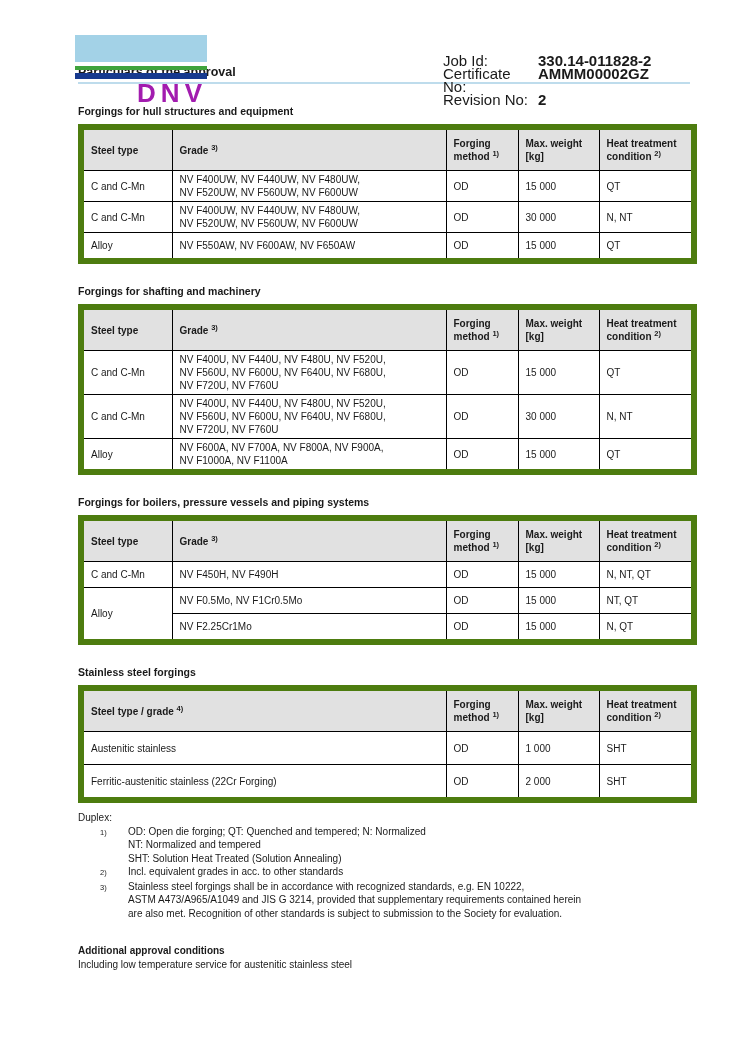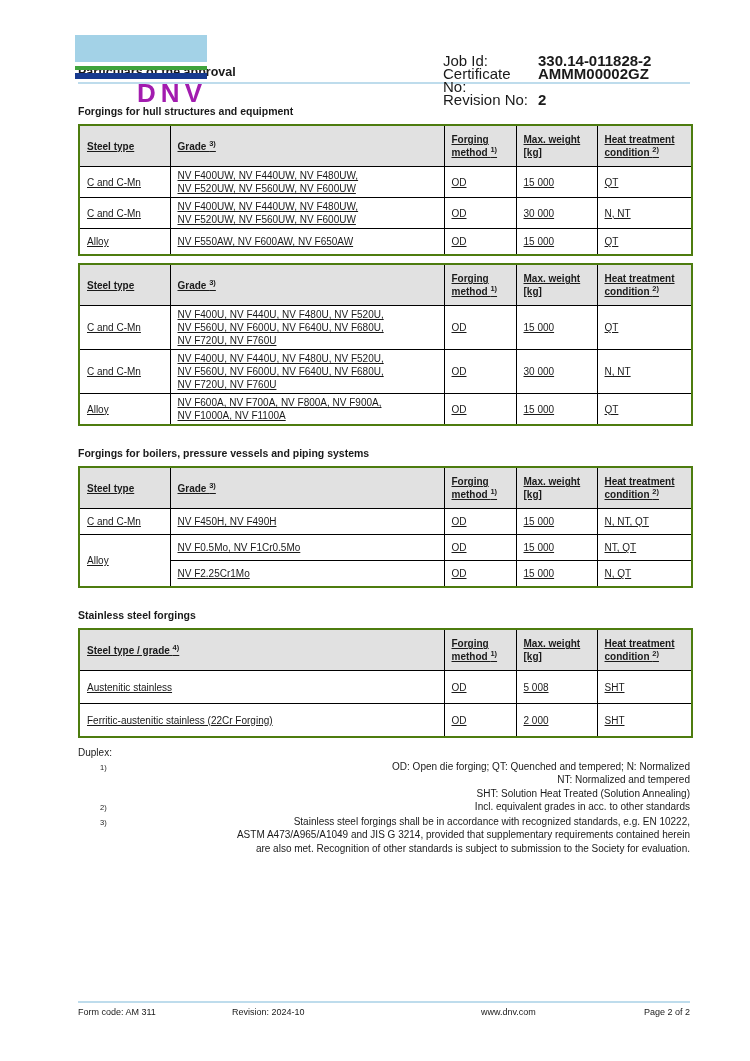--- a/index.html
+++ b/index.html
@@ -34,43 +34,42 @@
     margin: 0 60px 0 78px; padding-top: 65px; font-size: 12.5px; font-weight: bold;
   }
   .title-rule { margin: 3px 60px 0 78px; border-top: 2px solid #BEDCEC; }
 
   
   .content { margin: 0 60px 0 78px; }
   .section-title { margin-top: 21px; font-size: 10.5px; font-weight: bold; }
   table {
     border-collapse: collapse; table-layout: fixed;
     width: 613px; margin-top: 7px;
-    border: 2px solid #4d7c0f;
-    text-decoration: underline;
+    border: 6px solid #4d7c0f;
   }
   th, td {
     border: 1px solid #000;
     font-size: 10px; line-height: 13px;
     text-align: left; vertical-align: middle;
     overflow: hidden;
   }
   th { background: #E1E1E1; font-weight: bold; padding: 3px 7px; height: 34px; }
   td { padding: 2px 7px; height: 21px; }
   .section-stainless tbody td { height: 28px; margin-top: 12px; }
   sup.fn { font-size: 7.5px; line-height: 0; }
 
   
   .remarks { margin-top: 8px; font-size: 10px; line-height: 13.5px; }
   .remarks-title { }
   .remark-item { display: flex; }
   .remark-marker {
     box-sizing: border-box; width: 50px; padding-left: 22px; flex: 0 0 auto;
     font-size: 7.5px; padding-top: 1px;
   }
-  .remark-text { flex: 1; text-align: right; }
+  .remark-text { flex: 1; }
 
   .additional { margin-top: 24px; font-size: 10px; line-height: 13.5px; }
   .additional-title { font-weight: bold; }
 
   
   .footer { position: absolute; left: 78px; right: 60px; top: 1001px; }
   .footer-rule { border-top: 2px solid #BEDCEC; }
   .footer-row { position: relative; height: 12px; margin-top: 4px; font-size: 9px; }
   .footer-row span { position: absolute; top: 0; white-space: nowrap; }
   .f-formcode { left: 0; }
@@ -166,20 +165,21 @@
               <td>Alloy</td>
               <td>NV F550AW, NV F600AW, NV F650AW</td>
               <td>OD</td>
               <td>15 000</td>
               <td>QT</td>
             </tr>
           </tbody>
         </table>
       </div>
       <div class="section">
+        <div class="section-title">Forgings for shafting and machinery</div>
         <table>
           <colgroup>
             <col style="width: 91px;">
             <col style="width: 274px;">
             <col style="width: 72px;">
             <col style="width: 81px;">
             <col style="width: 95px;">
           </colgroup>
           <thead>
             <tr>
@@ -320,21 +320,21 @@
               <th>
                 <div>Heat treatment</div>
                 <div>condition <sup class="fn">2)</sup></div>
               </th>
             </tr>
           </thead>
           <tbody>
             <tr>
               <td>Austenitic stainless</td>
               <td>OD</td>
-              <td>5 008</td>
+              <td>1 000</td>
               <td>SHT</td>
             </tr>
             <tr>
               <td>Ferritic-austenitic stainless (22Cr Forging)</td>
               <td>OD</td>
               <td>2 000</td>
               <td>SHT</td>
             </tr>
           </tbody>
         </table>
@@ -350,24 +350,19 @@
       <div class="remark-item">
         <div class="remark-marker">2)</div>
         <div class="remark-text">Incl. equivalent grades in acc. to other standards</div>
       </div>
       <div class="remark-item">
         <div class="remark-marker">3)</div>
         <div class="remark-text">Stainless steel forgings shall be in accordance with recognized standards, e.g. EN 10222,<br>ASTM A473/A965/A1049 and JIS G 3214, provided that supplementary requirements contained herein<br>are also met. Recognition of other standards is subject to submission to the Society for evaluation.</div>
       </div>
     </div>
 
-
-  <div class="footer">
-    <div class="footer-rule"></div>
-    <div class="footer-row">
-      <span class="f-formcode">Form code: AM 311</span>
-      <span class="f-revision">Revision: 2024-10</span>
-      <span class="f-website">www.dnv.com</span>
-      <span class="f-page">Page 2 of 2</span>
-    </div>
+  <div class="content additional">
+    <div class="additional-title">Additional approval conditions</div>
+    <div class="additional-text">Including low temperature service for austenitic stainless steel</div>
   </div>
 
+
 </div>
 
 </body></html>

